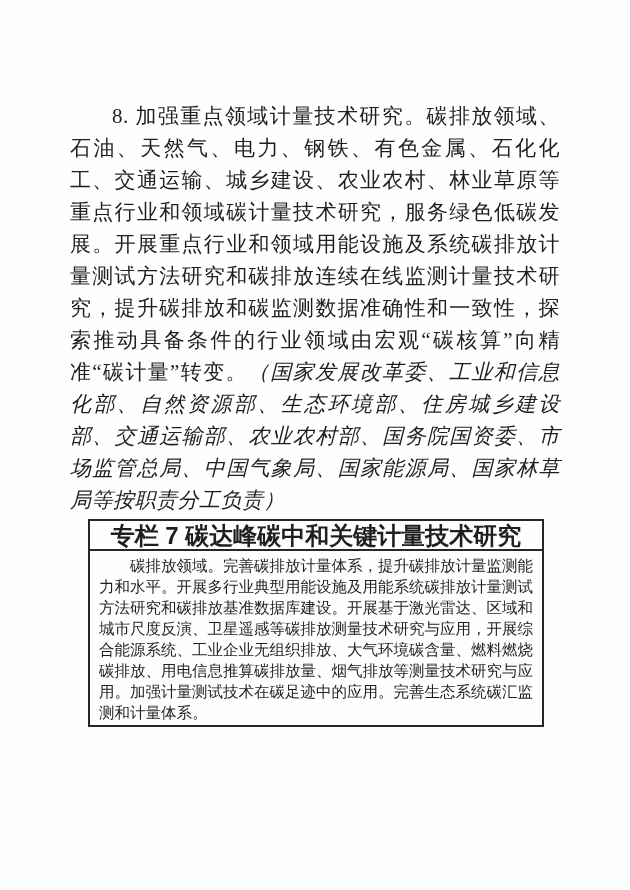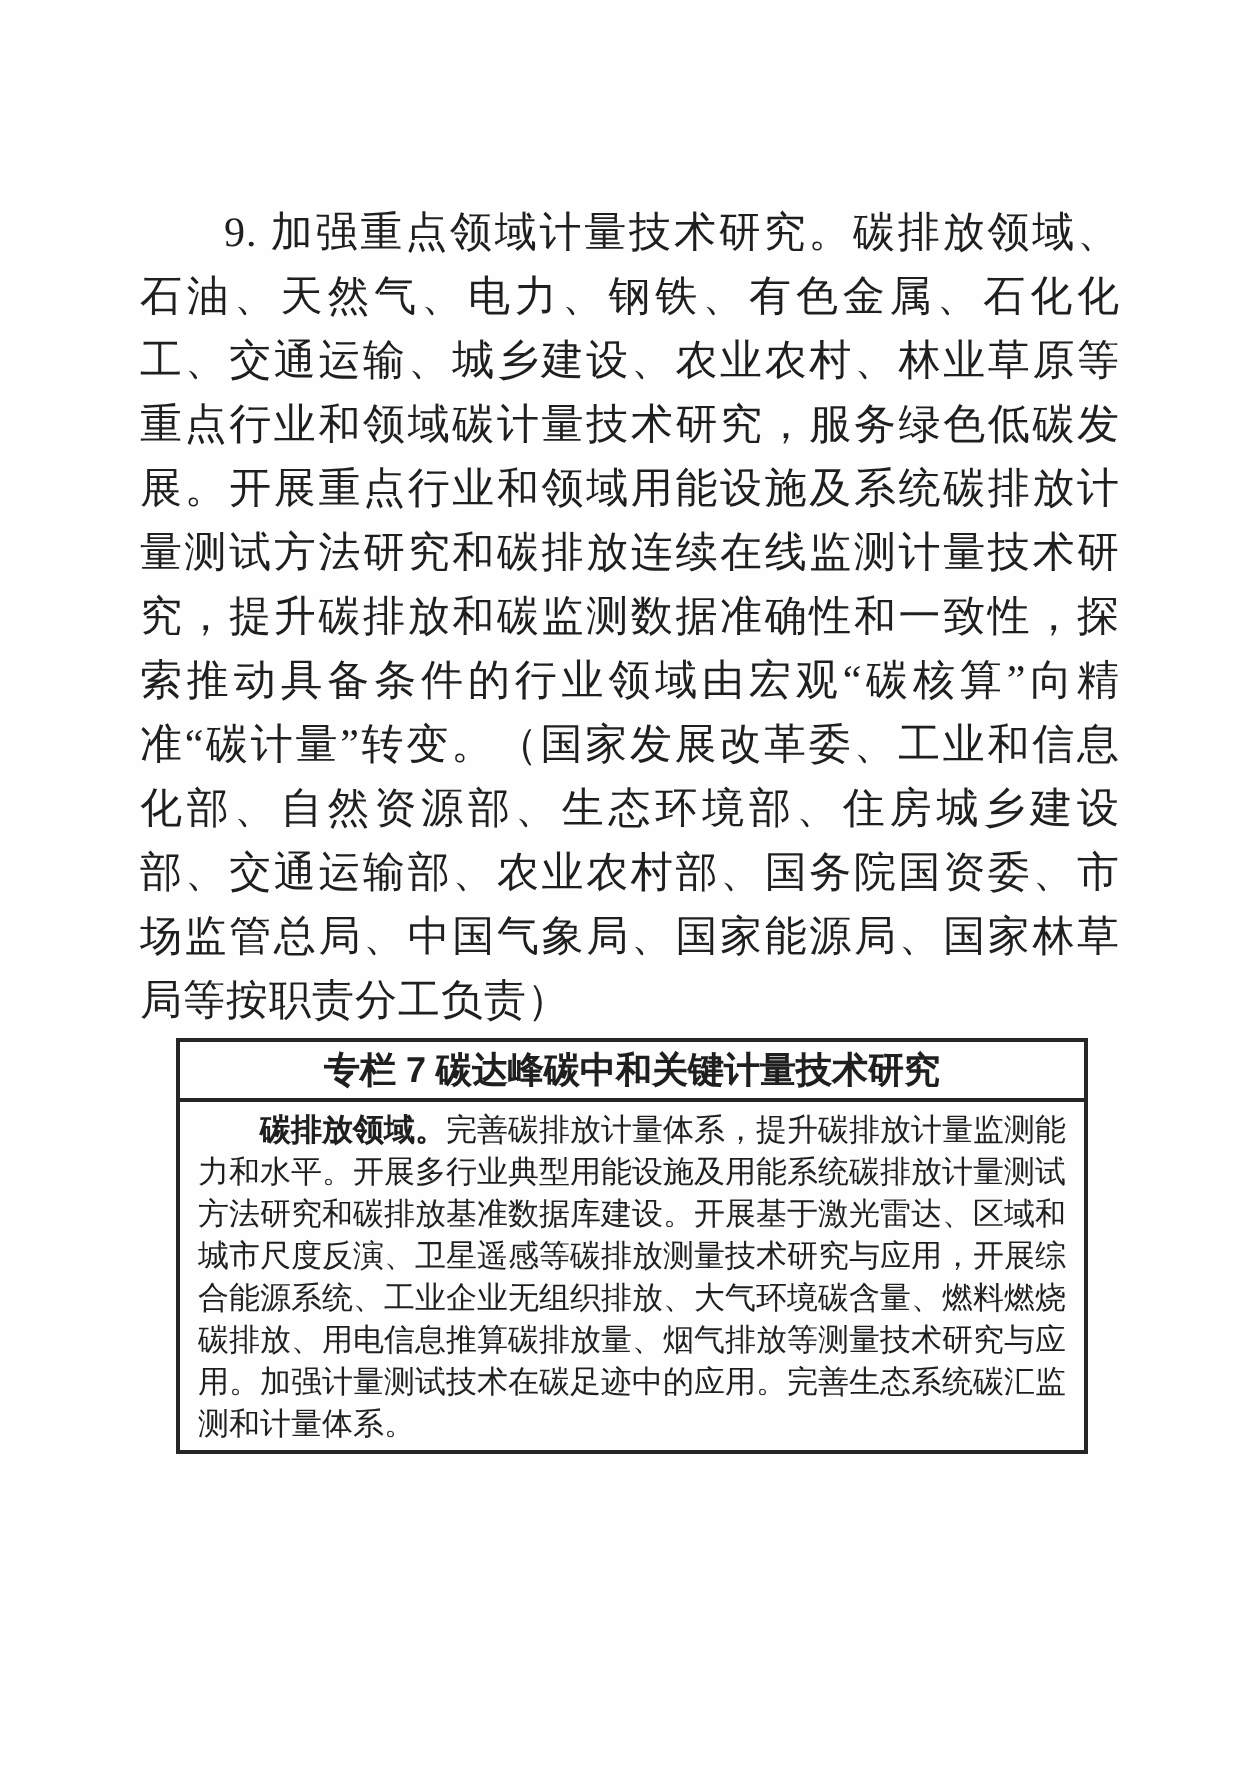--- a/index.html
+++ b/index.html
@@ -22,57 +22,58 @@
   }
   .para {
     margin: 0;
     font-size: 21px;
     line-height: 32px;
     text-align: justify;
     text-indent: 2em;
     letter-spacing: 0.5px;
   }
   .attribution {
+    font-style: italic;
   }
   .column-box {
     margin: 3px 0 0 18px;
     width: 452px;
     border: 2px solid #262626;
     background: #fefefe;
   }
   .box-title {
     text-align: center;
     font-family: "Liberation Sans", sans-serif;
     font-weight: bold;
-    font-size: 18px;
+    font-size: 24px;
     line-height: 25px;
     padding: 2px 0 1px 0;
     border-bottom: 2px solid #262626;
   }
   .box-body {
     padding: 4px 9px 2px 9px;
   }
   .box-para {
     margin: 0;
     font-size: 15.5px;
     line-height: 21px;
     text-align: justify;
     text-indent: 2em;
   }
   .box-para .lead {
-    font-weight: bold;
+    font-weight: normal;
   }
 </style>
 </head>
 <body>
 
 <div class="page">
   <div class="content">
 
-    <p class="para"><span>9. 加强重点领域计量技术研究。</span><span>碳排放领域、石油、天然气、电力、钢铁、有色金属、石化化工、交通运输、城乡建设、农业农村、林业草原等重点行业和领域碳计量技术研究，服务绿色低碳发展。开展重点行业和领域用能设施及系统碳排放计量测试方法研究和碳排放连续在线监测计量技术研究，提升碳排放和碳监测数据准确性和一致性，探索推动具备条件的行业领域由宏观“碳核算”向精准“碳计量”转变。</span><span class="attribution">（国家发展改革委、工业和信息化部、自然资源部、生态环境部、住房城乡建设部、交通运输部、农业农村部、国务院国资委、市场监管总局、中国气象局、国家能源局、国家林草局等按职责分工负责）</span></p>
+    <p class="para"><span>8. 加强重点领域计量技术研究。</span><span>碳排放领域、石油、天然气、电力、钢铁、有色金属、石化化工、交通运输、城乡建设、农业农村、林业草原等重点行业和领域碳计量技术研究，服务绿色低碳发展。开展重点行业和领域用能设施及系统碳排放计量测试方法研究和碳排放连续在线监测计量技术研究，提升碳排放和碳监测数据准确性和一致性，探索推动具备条件的行业领域由宏观“碳核算”向精准“碳计量”转变。</span><span class="attribution">（国家发展改革委、工业和信息化部、自然资源部、生态环境部、住房城乡建设部、交通运输部、农业农村部、国务院国资委、市场监管总局、中国气象局、国家能源局、国家林草局等按职责分工负责）</span></p>
 
     <div class="column-box">
       <div class="box-title">专栏 7 碳达峰碳中和关键计量技术研究</div>
       <div class="box-body">
 
         <p class="box-para"><span class="lead">碳排放领域。</span><span>完善碳排放计量体系，提升碳排放计量监测能力和水平。开展多行业典型用能设施及用能系统碳排放计量测试方法研究和碳排放基准数据库建设。开展基于激光雷达、区域和城市尺度反演、卫星遥感等碳排放测量技术研究与应用，开展综合能源系统、工业企业无组织排放、大气环境碳含量、燃料燃烧碳排放、用电信息推算碳排放量、烟气排放等测量技术研究与应用。加强计量测试技术在碳足迹中的应用。完善生态系统碳汇监测和计量体系。</span></p>
 
 
       </div>
     </div>

